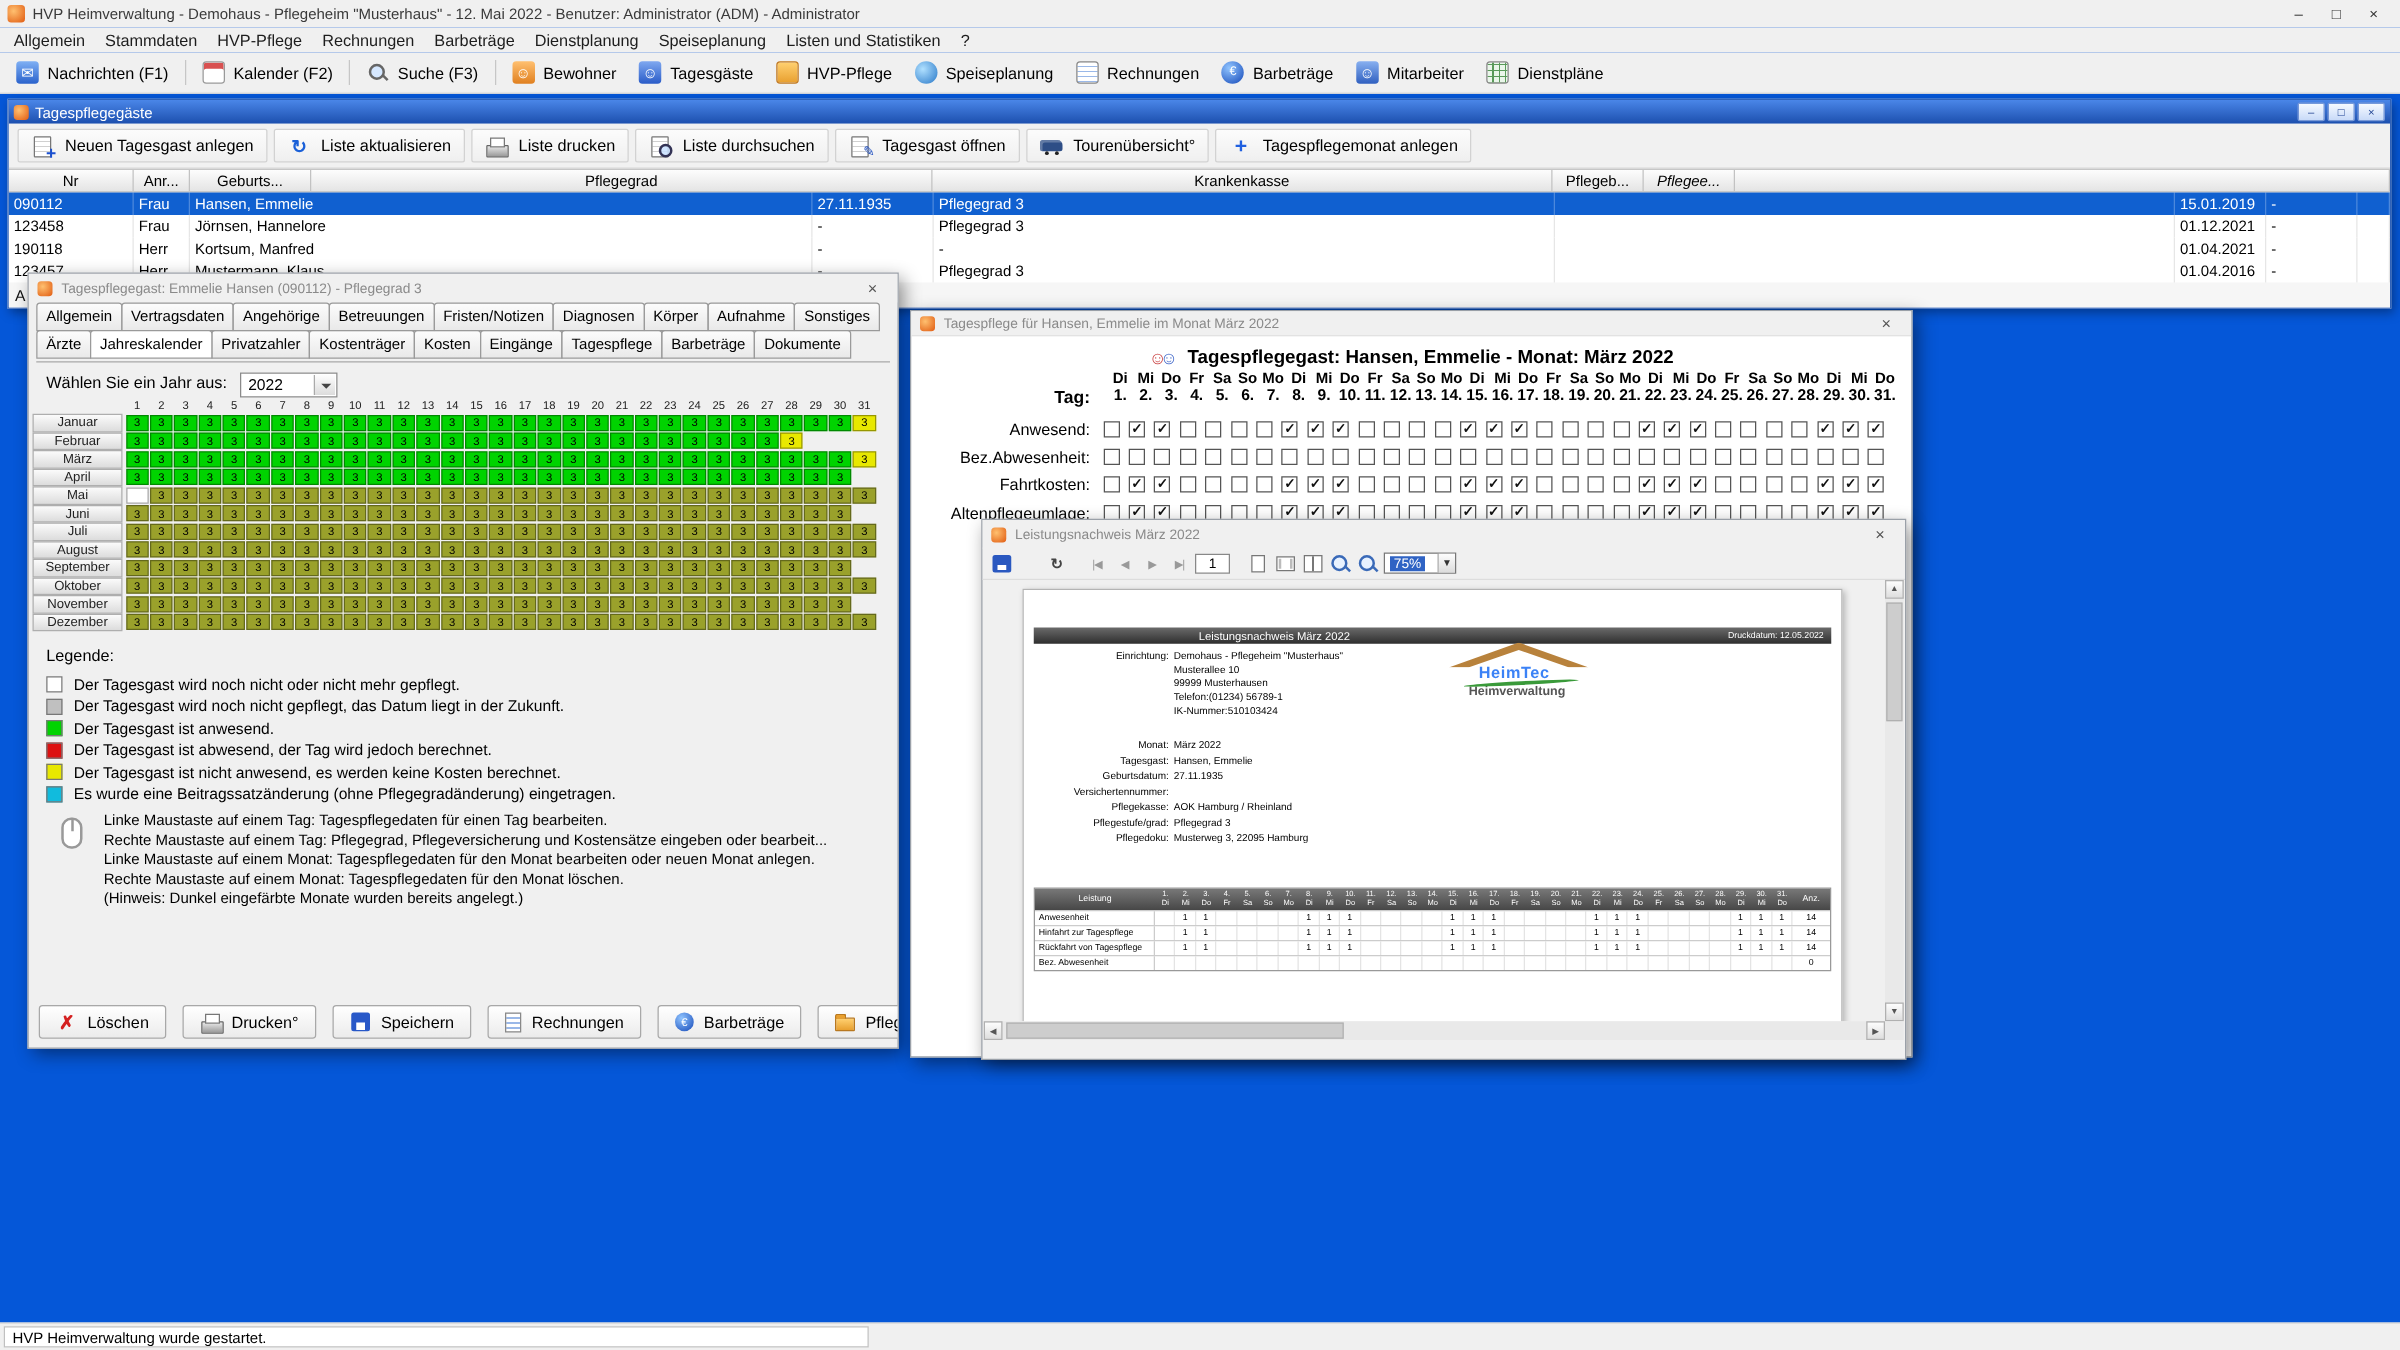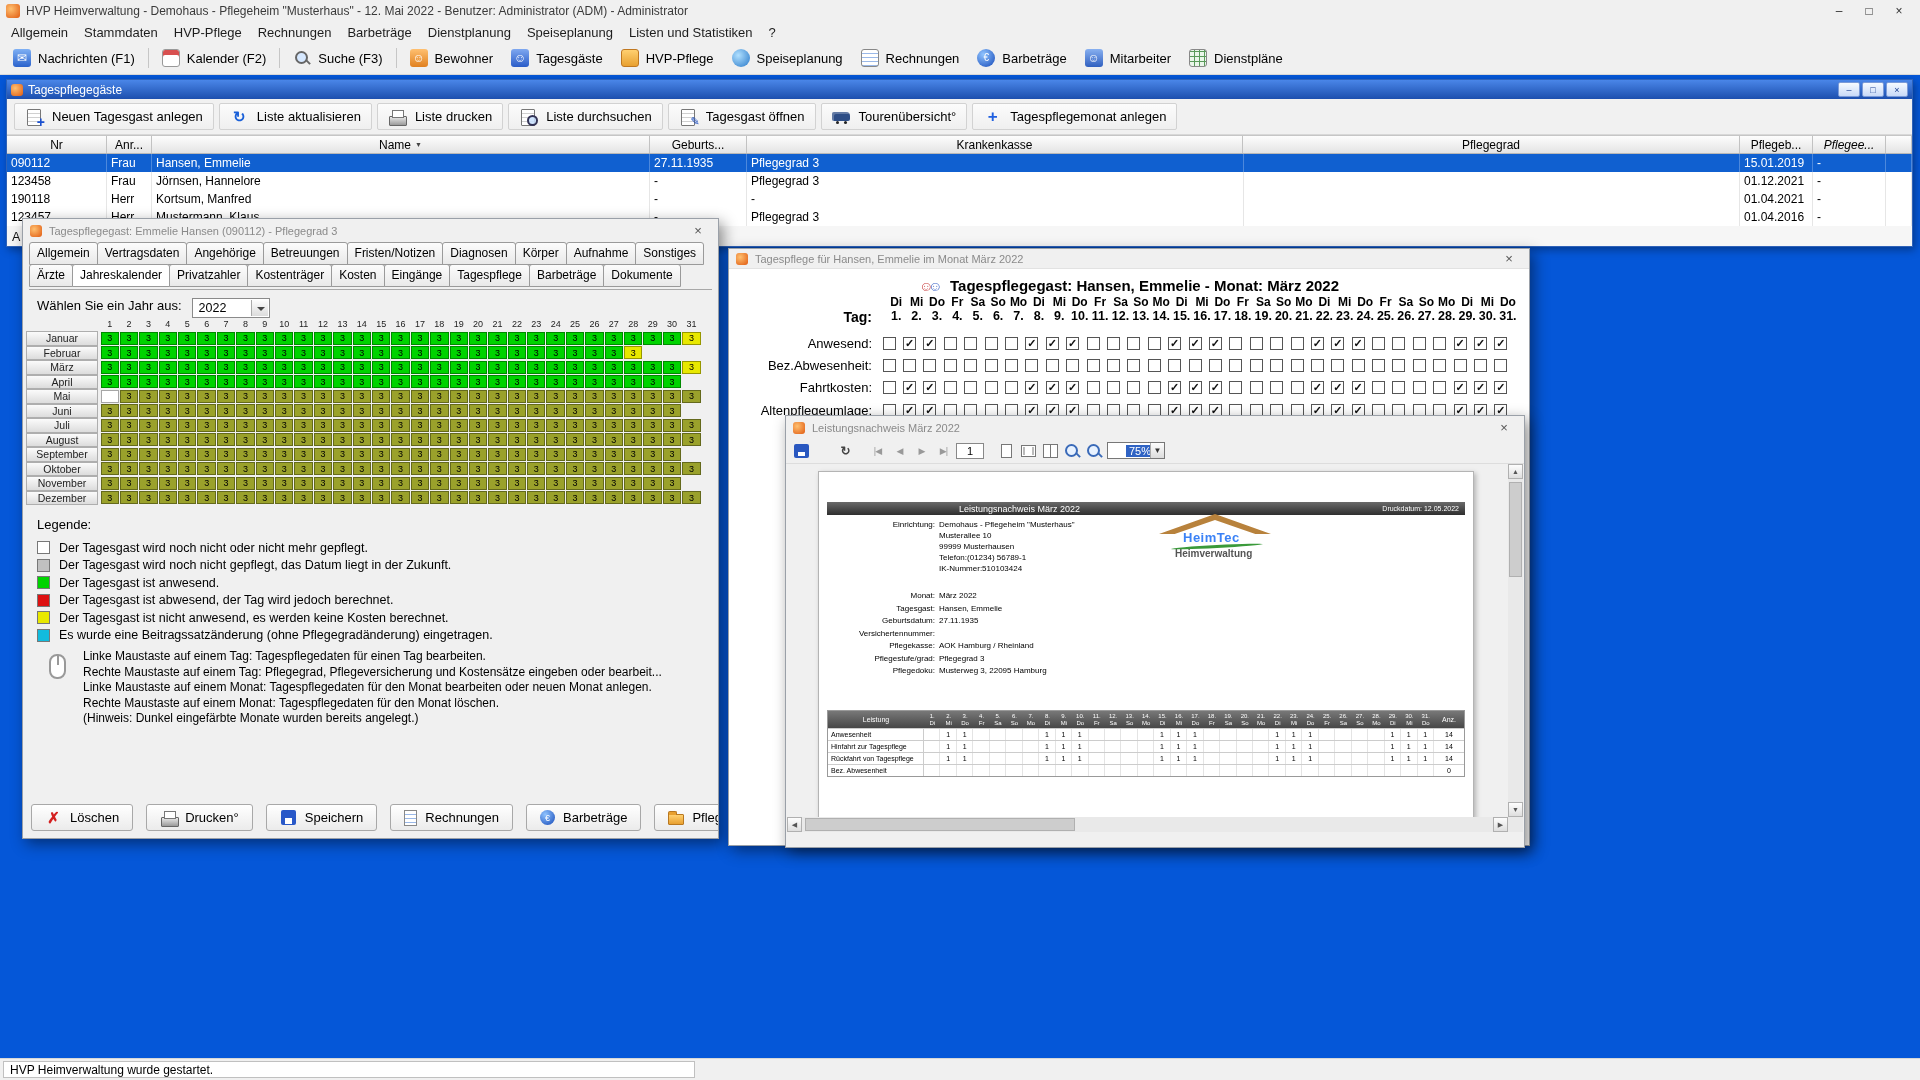--- a/index.html
+++ b/index.html
@@ -131,21 +131,21 @@
 .save-icon::before{content:"";position:absolute;inset:2px;background:#2a58c0;border-radius:2px}
 .save-icon::after{content:"";position:absolute;left:6px;top:10px;right:6px;bottom:4px;background:#fff}
 .onepage-icon::before{content:"";width:9px;height:12px;border:1px solid #777;background:#fff}
 .pagewidth-icon::before{content:"";width:13px;height:10px;border:1px solid #777;background:#fff;box-shadow:inset 0 0 0 1px #fff,inset 3px 0 0 #bbb,inset -3px 0 0 #bbb}
 .twopages-icon::before{content:"";width:13px;height:12px;border:1px solid #777;background:linear-gradient(90deg,#fff 45%,#777 45%,#777 55%,#fff 55%)}
 .mag-ic{font-size:9px;color:#224;justify-content:flex-start;align-items:flex-start;padding:2px 0 0 5px}
 .mag-ic::before{content:"";position:absolute;left:2px;top:2px;width:9px;height:9px;border:2px solid #3a6ab8;border-radius:50%;background:#e8f2ff}
 .mag-ic::after{content:"";position:absolute;left:12px;top:12px;width:6px;height:2px;background:#3a6ab8;transform:rotate(45deg)}
 .mag-ic{z-index:1}
 .zoom-combo{width:58px;height:17px;background:#fff;border:1px solid #777;display:flex;align-items:center;position:relative;font-size:11px}
-.zoom-combo .zv{background:#2f63c4;color:#fff;padding:0 3px;margin-left:18px}
+.zoom-combo .zv{background:#2f63c4;color:#fff;padding:0 3px;margin-left:4px}
 .zoom-combo .zcar{position:absolute;right:0;top:0;bottom:0;width:14px;background:linear-gradient(#fdfdfd,#dcdcdc);border-left:1px solid #aaa;display:flex;align-items:center;justify-content:center;font-size:8px;color:#333}
 #pv-area{position:absolute;left:1px;top:48px;right:16px;bottom:30px;background:#f0f0f0;overflow:hidden}
 #pv-page{position:absolute;left:31px;top:7px;width:656px;height:349px;background:#fff;border:1px solid #b4b4b4;box-shadow:2px 2px 5px rgba(0,0,0,.25);overflow:hidden}
 .doc-band{position:absolute;left:8px;right:8px;top:30px;height:13px;background:linear-gradient(#6a6a6a,#2e2e2e);color:#fff;font-size:9px;display:flex;align-items:center}
 .doc-band .t{margin-left:132px}
 .doc-band .d{margin-left:auto;margin-right:6px;font-size:7px}
 .doc-row{display:flex}
 .doc-lbl{width:112px;text-align:right;padding-right:4px;flex:0 0 auto}
 #facility-block{position:absolute;left:8px;top:47px;font-size:8px;line-height:11px}
 #doc-fields{position:absolute;left:8px;top:118px;font-size:8px;line-height:12.5px}
@@ -285,24 +285,23 @@
         </div>
         <div class="lbtn">
           <span class="li addmonth-icon">+</span>
           <span>Tagespflegemonat anlegen</span>
         </div>
       </div>
     <div id="list-table">
       <div class="hrow">
           <div class="hcell" style="width: 100px;">Nr</div>
           <div class="hcell" style="width: 45px;">Anr...</div>
-          <div class="hcell" style="width: 498px;">Name<span class="sortarrow">▼</span></div>
           <div class="hcell" style="width: 97px;">Geburts...</div>
+          <div class="hcell" style="width: 497px;">Pflegegrad</div>
           <div class="hcell" style="width: 496px;">Krankenkasse</div>
-          <div class="hcell" style="width: 497px;">Pflegegrad</div>
           <div class="hcell" style="width: 73px;">Pflegeb...</div>
           <div class="hcell" style="width: 73px; font-style: italic;">Pflegee...</div>
           <div class="hcell fill"></div>
         </div>
       <div id="list-rows">
           <div class="lrow sel">
             <div class="lcell" style="width: 100px;">090112</div>
             <div class="lcell" style="width: 45px;">Frau</div>
             <div class="lcell" style="width: 498px;">Hansen, Emmelie</div>
             <div class="lcell" style="width: 97px;">27.11.1935</div>

